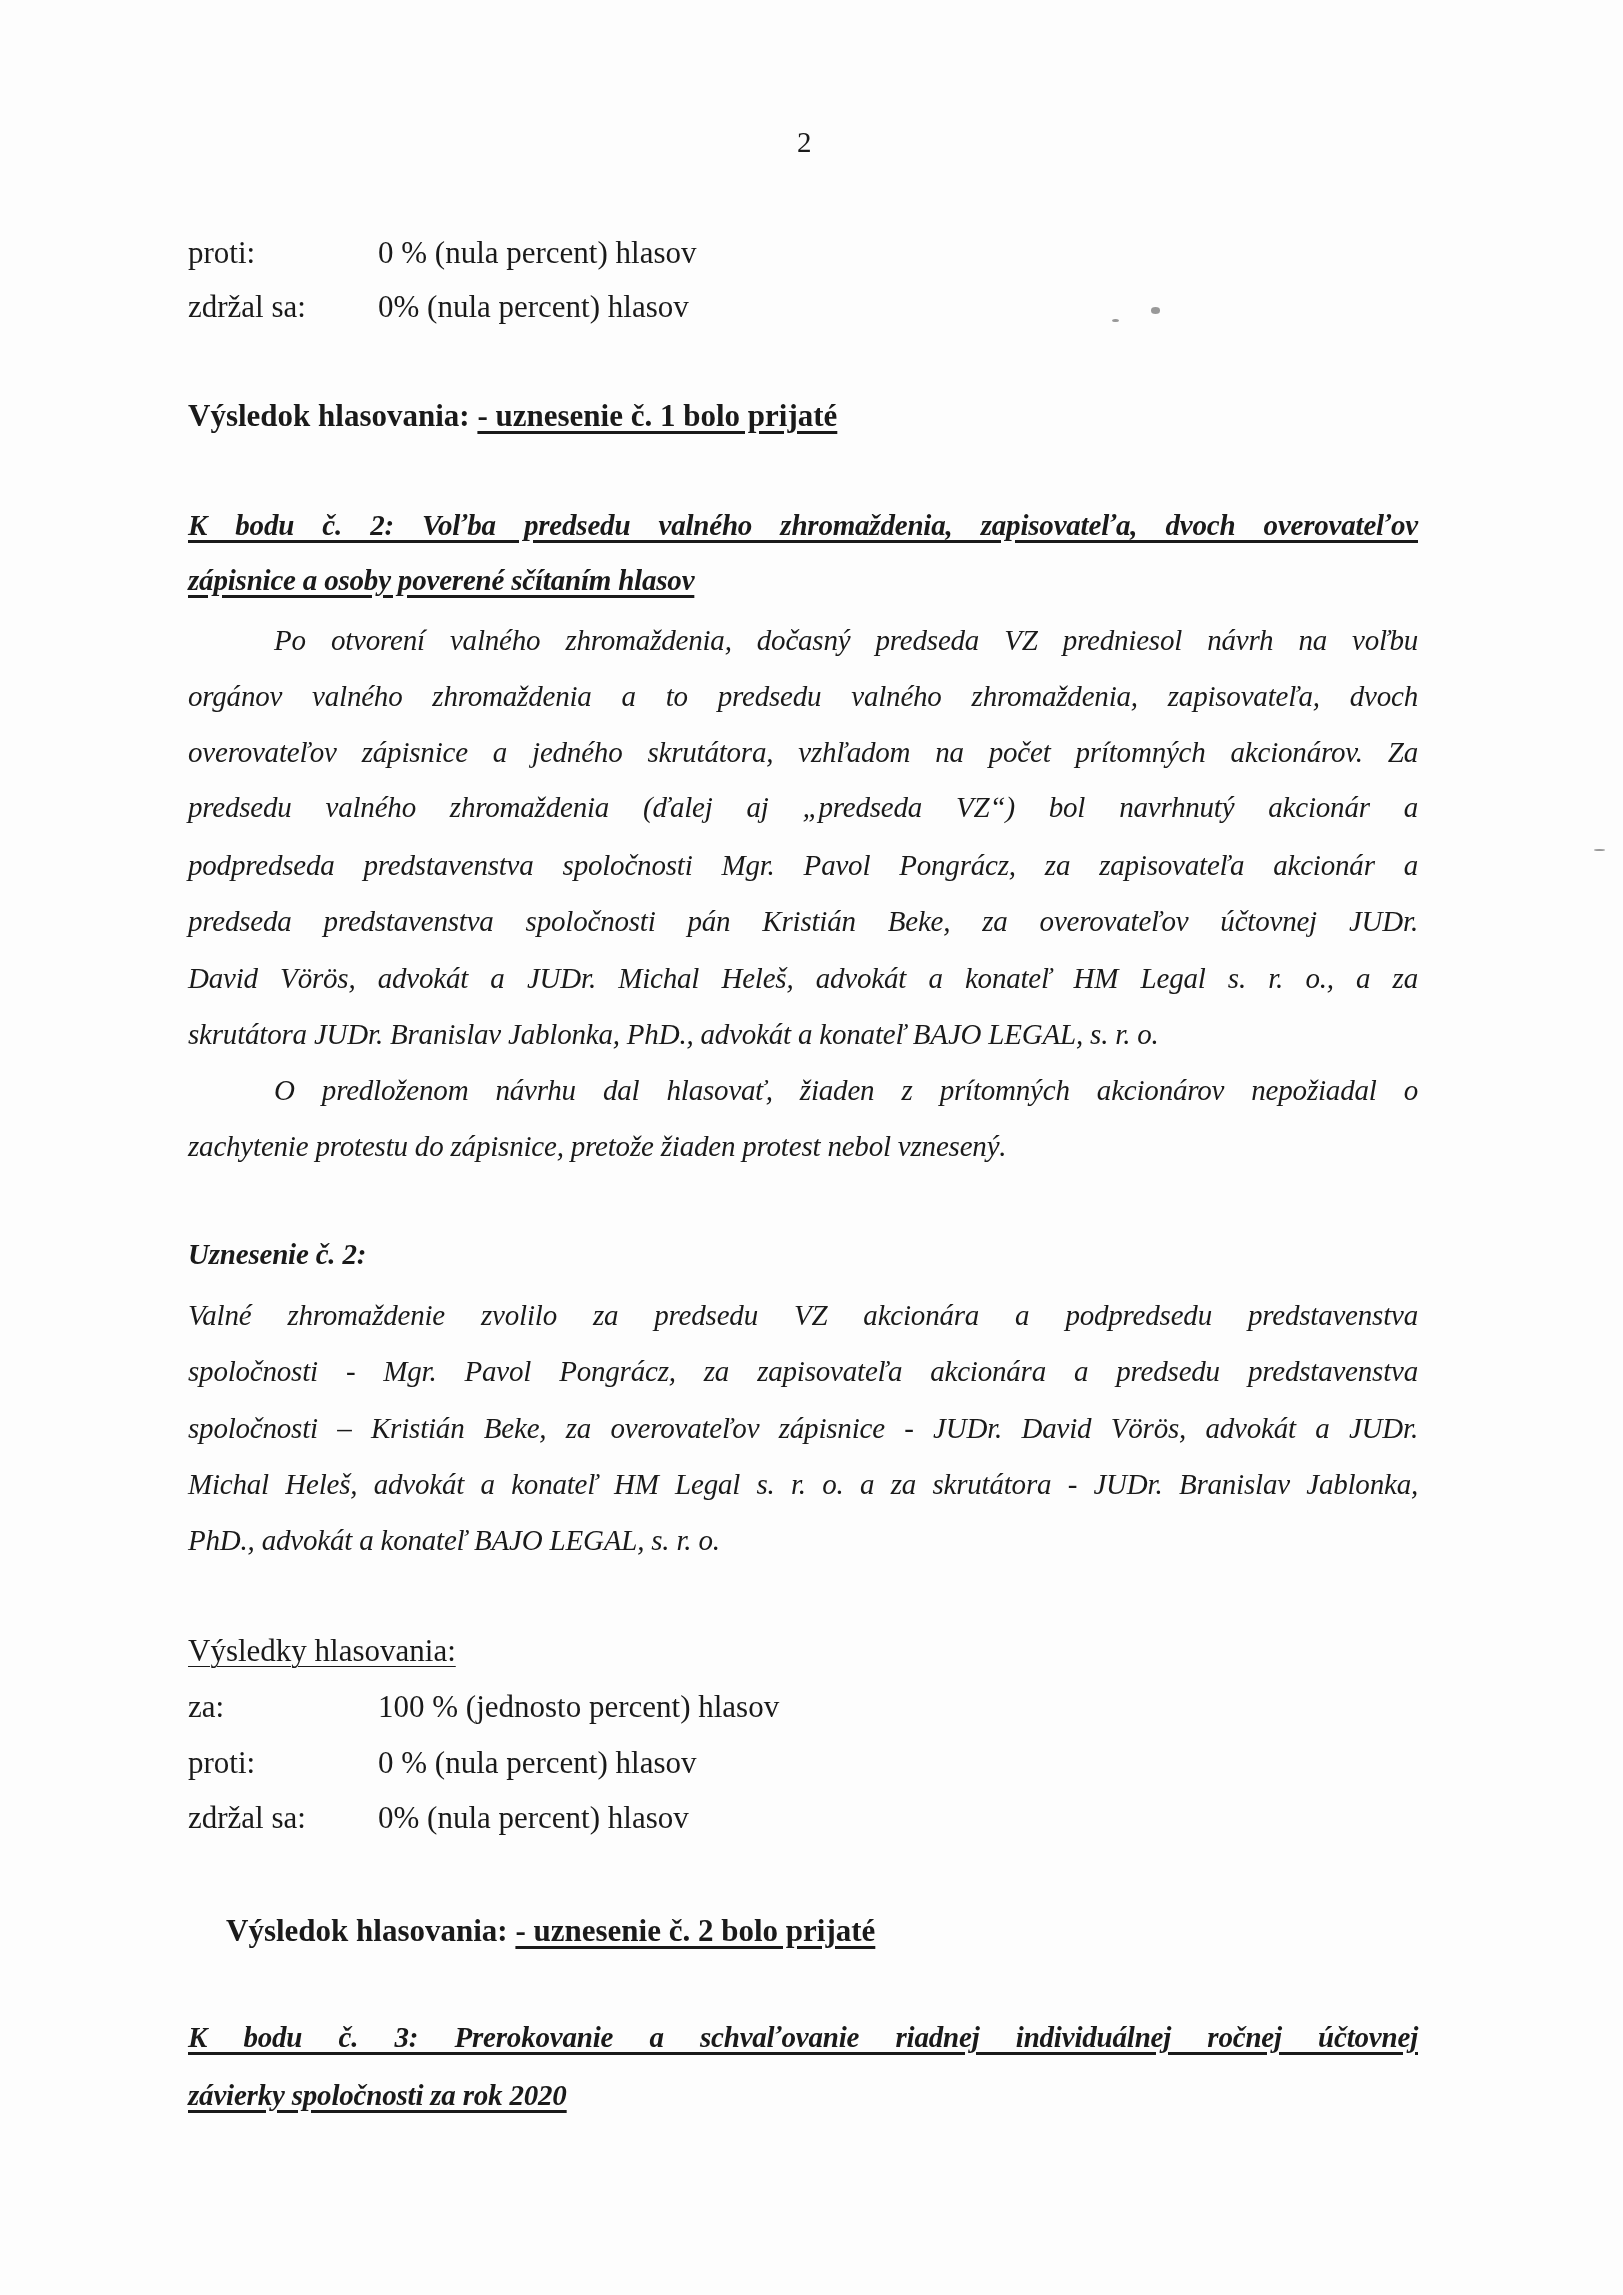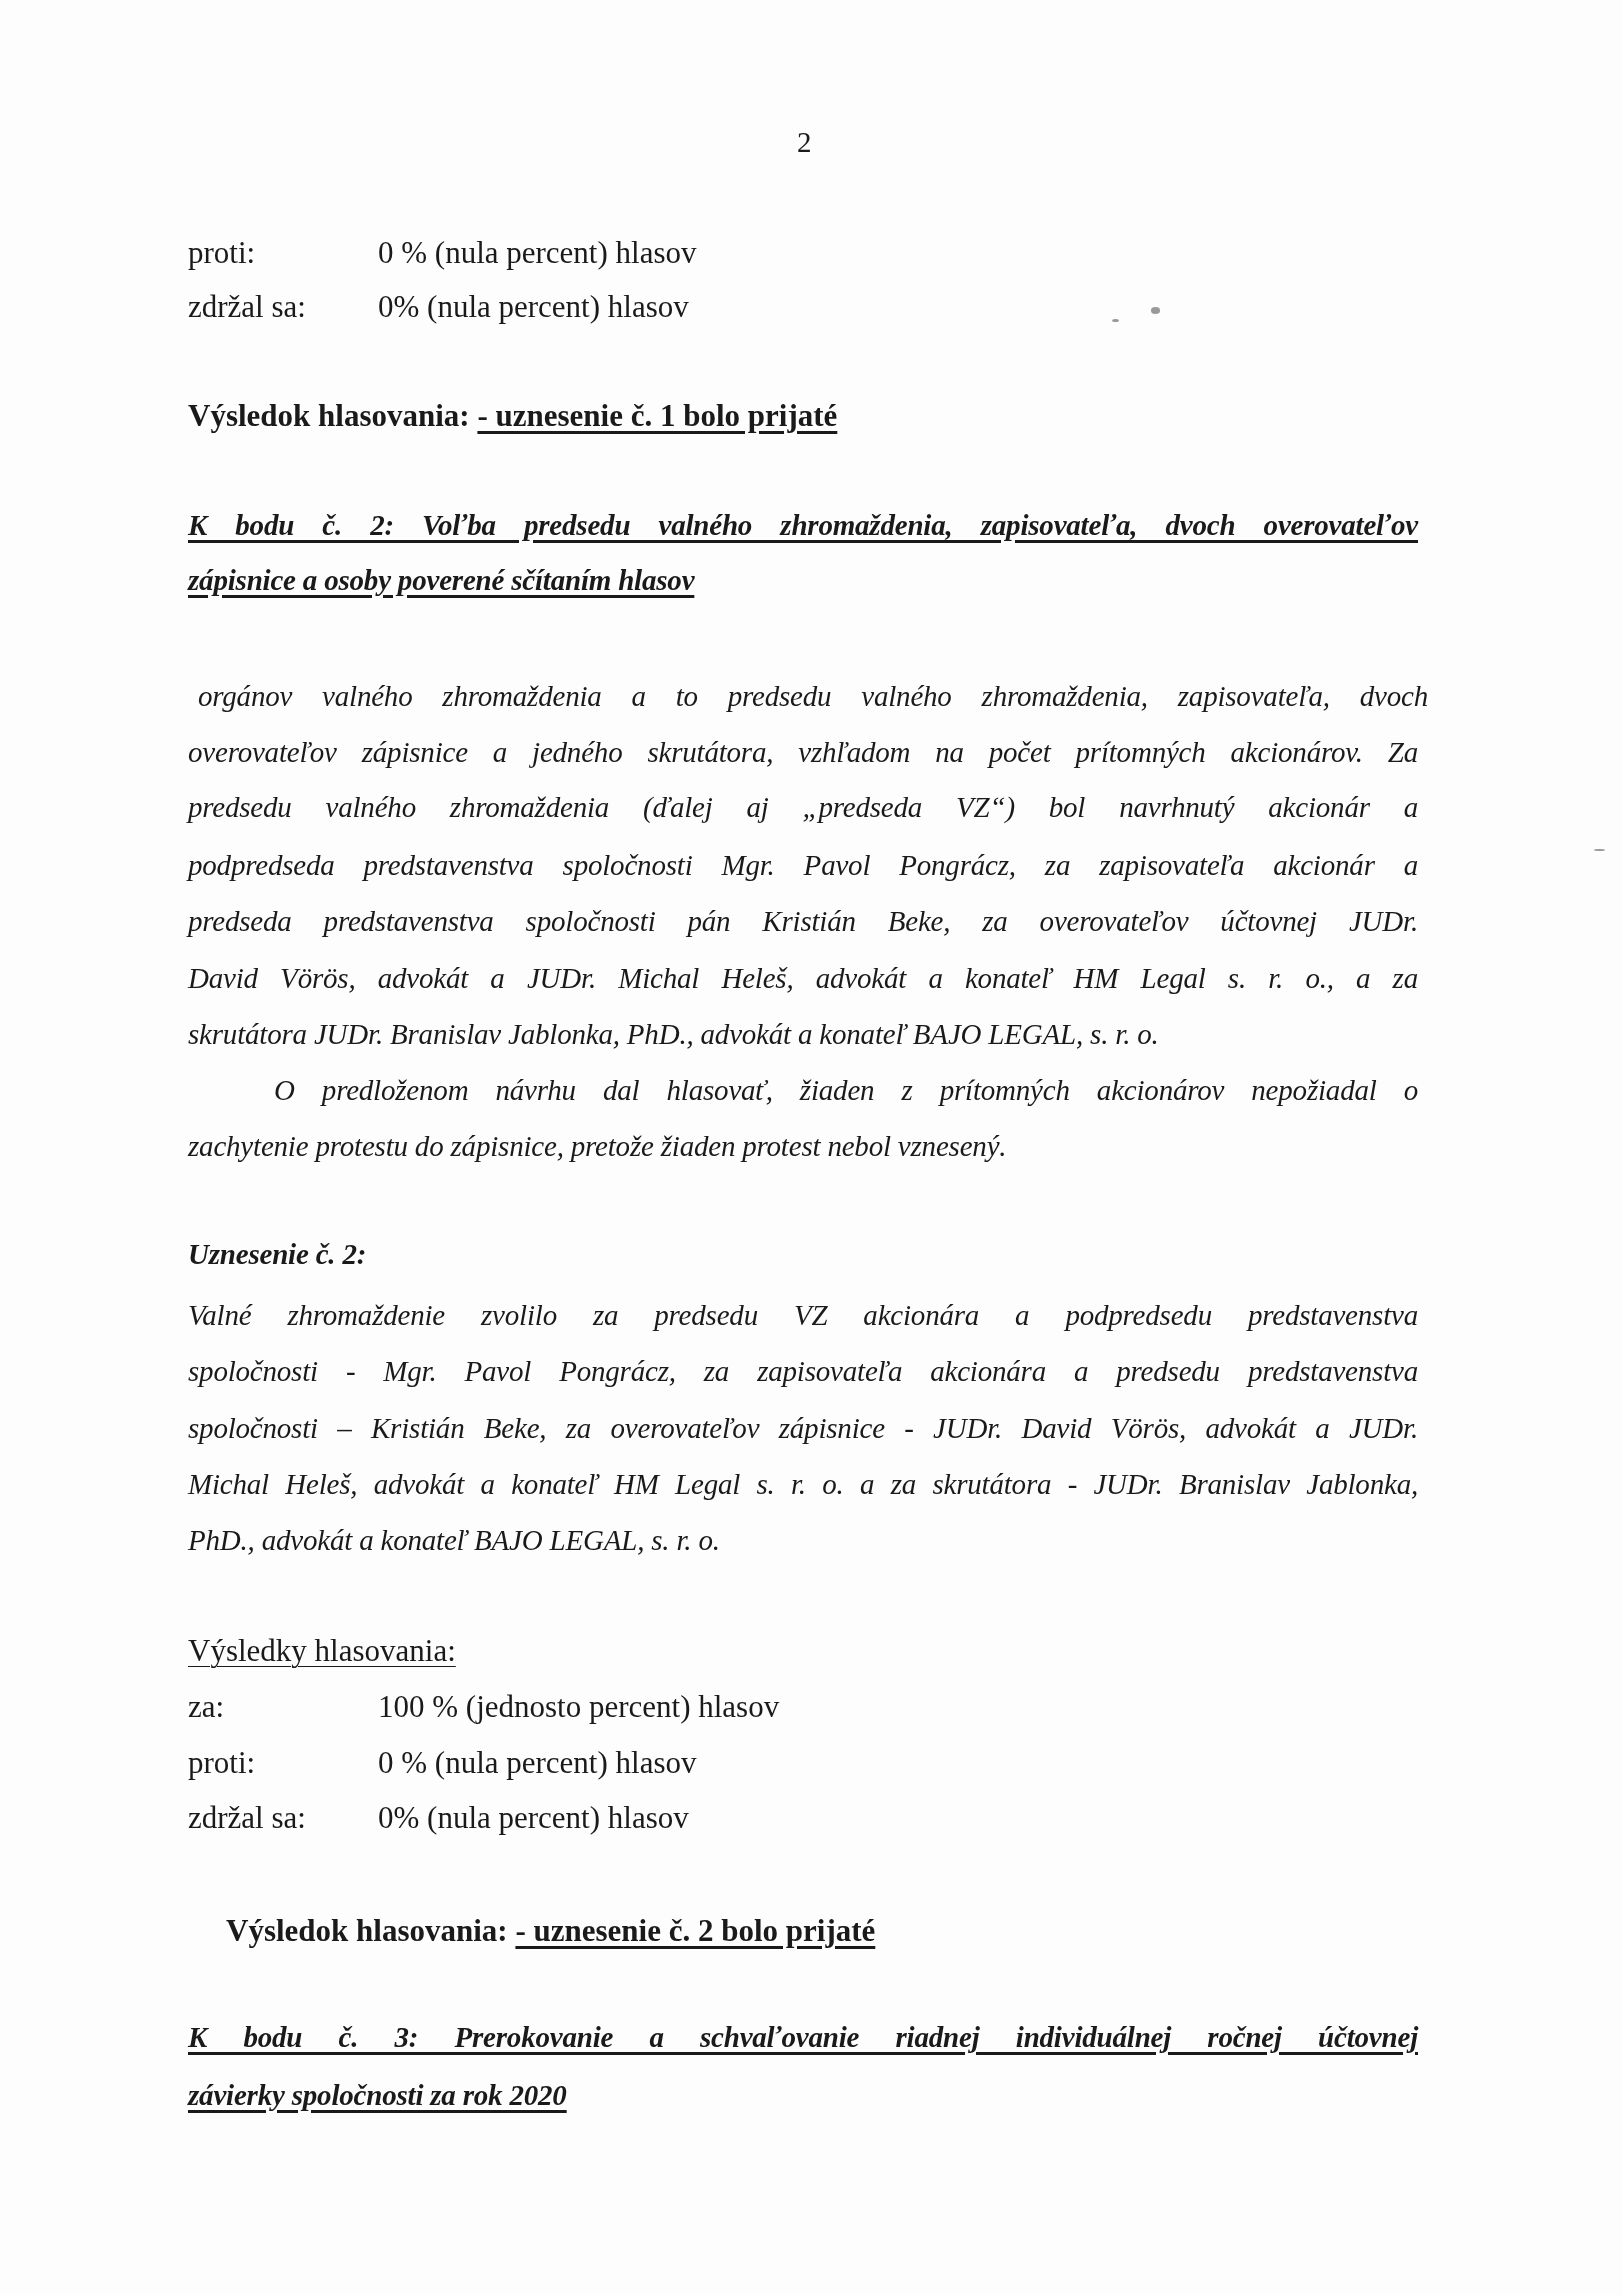--- a/index.html
+++ b/index.html
@@ -82,21 +82,22 @@
   </div>
 
   <div class="vote-row bold" style="top:400px;">
     <span>Výsledok hlasovania:</span>
     <span class="ul">- uznesenie č. 1 bolo prijaté</span>
   </div>
 
   <div class="abs bold ul justify" style="top:498px; line-height:55px;">K bodu č. 2: Voľba predsedu valného zhromaždenia, zapisovateľa, dvoch overovateľov</div>
   <div class="abs bold ul" style="top:553px;">zápisnice a osoby poverené sčítaním hlasov</div>
 
-  <div class="abs justify" style="top:669px;margin-left:10px;">orgánov valného zhromaždenia a to predsedu valného zhromaždenia, zapisovateľa, dvoch</div>
+  <div class="abs justify indent" style="top:613px;">Po otvorení valného zhromaždenia, dočasný predseda VZ predniesol návrh na voľbu</div>
+  <div class="abs justify" style="top:669px;">orgánov valného zhromaždenia a to predsedu valného zhromaždenia, zapisovateľa, dvoch</div>
   <div class="abs justify" style="top:725px;">overovateľov zápisnice a jedného skrutátora, vzhľadom na počet prítomných akcionárov. Za</div>
   <div class="abs justify" style="top:780px;">predsedu valného zhromaždenia (ďalej aj „predseda VZ“) bol navrhnutý akcionár a</div>
   <div class="abs justify" style="top:838px;">podpredseda predstavenstva spoločnosti Mgr. Pavol Pongrácz, za zapisovateľa akcionár a</div>
   <div class="abs justify" style="top:894px;">predseda predstavenstva spoločnosti pán Kristián Beke, za overovateľov účtovnej JUDr.</div>
   <div class="abs justify" style="top:951px;">David Vörös, advokát a JUDr. Michal Heleš, advokát a konateľ HM Legal s. r. o., a za</div>
   <div class="abs justify last" style="top:1007px;">skrutátora JUDr. Branislav Jablonka, PhD., advokát a konateľ BAJO LEGAL, s. r. o.</div>
 
   <div class="abs justify indent" style="top:1063px;">O predloženom návrhu dal hlasovať, žiaden z prítomných akcionárov nepožiadal o</div>
   <div class="abs justify last" style="top:1119px;">zachytenie protestu do zápisnice, pretože žiaden protest nebol vznesený.</div>
 

